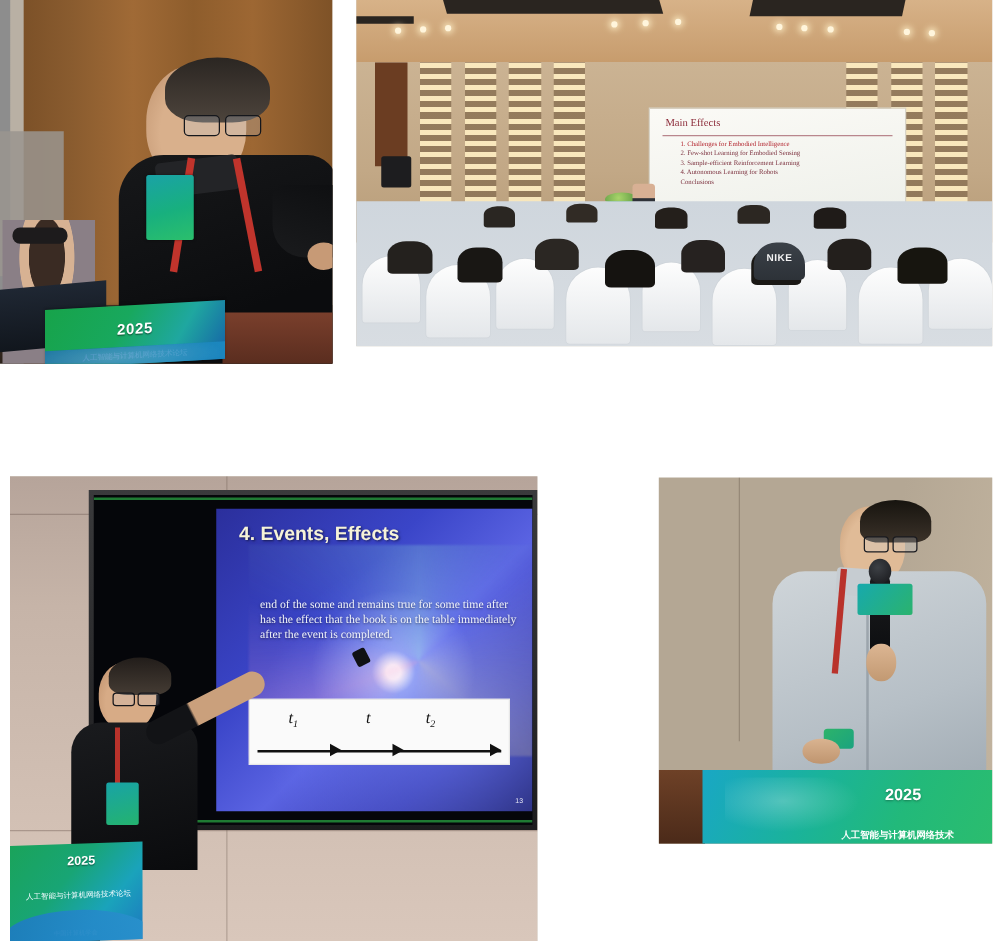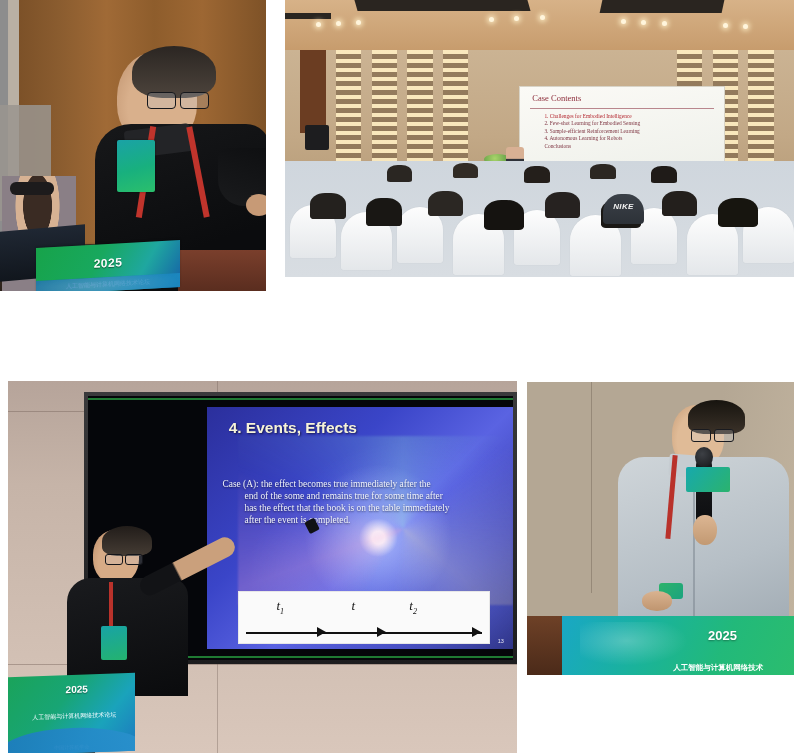--- a/index.html
+++ b/index.html
@@ -102,24 +102,24 @@
       background:radial-gradient(circle at 40% 40%,#a8d46a,#4f8f3c);}
   .p2-spk{position:absolute;left:4%;top:45%;width:4.6%;height:9%;background:#1d1d1f;border-radius:2px;}
   .p2-audience{position:absolute;left:0;top:58%;width:100%;height:42%;
       background:linear-gradient(180deg,#cfd6dd,#d8dde2);}
   .p2-chair{position:absolute;border-radius:28px 28px 3px 3px;
       background:linear-gradient(180deg,#fdfdfd,#e4e7ea);box-shadow:0 0 1px rgba(0,0,0,.12);}
   .p2-person{position:absolute;border-radius:42% 42% 12% 12%;}
   .p2-nike{position:absolute;left:62.5%;top:70%;width:8%;height:11%;border-radius:18px 18px 4px 4px;
       background:linear-gradient(180deg,#3b4148,#2d3238);}
   .p2-nike span{position:absolute;left:50%;top:26%;transform:translateX(-50%);
-      color:#f2f2f2;font-size:8px;font-weight:bold;font-style:italic;letter-spacing:.4px;}
+      color:#f2f2f2;font-size:8px;font-weight:bold;letter-spacing:.4px;}
 
   
-  #photo-slide-presentation{left:8px;top:381px;width:509px;height:372px;}
+  #photo-slide-presentation{left:8px;top:381px;width:422px;height:372px;}
   .p3-wall{position:absolute;inset:0;background:linear-gradient(180deg,#b6a49a,#c6b4a8 28%,#d9c7bb);}
   .p3-wall i{position:absolute;left:0;width:100%;height:1px;background:rgba(120,100,90,.45);}
   .p3-wall i.l1{top:8%;} .p3-wall i.l2{top:76%;}
   .p3-wall u{position:absolute;left:41%;top:0;width:1px;height:100%;background:rgba(110,92,84,.35);}
   .p3-tvframe{position:absolute;left:15%;top:3%;width:85%;height:73%;
       background:linear-gradient(180deg,#3a3a3c,#1c1c1e);padding:4px;box-sizing:border-box;}
   .p3-tv{position:absolute;inset:4px;background:#05060a;overflow:hidden;}
   .p3-tv:before{content:"";position:absolute;left:0;top:2px;width:100%;height:2px;background:#1f7a33;}
   .p3-tv:after{content:"";position:absolute;left:0;bottom:2px;width:100%;height:2px;background:#1f7a33;}
   .p3-slide{position:absolute;left:28%;top:4%;width:72%;height:92%;
@@ -136,21 +136,21 @@
   .p3-slide h2{position:absolute;left:7%;top:5%;margin:0;width:90%;
       color:#f6f3d8;font-size:15.5px;line-height:18px;font-weight:bold;
       text-shadow:1px 1px 2px rgba(0,0,0,.55);}
   .p3-slide h2 .l2{display:block;padding-left:26px;}
   .p3-slide p{position:absolute;left:5%;top:30%;width:92%;margin:0;
       font-family:"Liberation Serif",serif;color:#f0f3fb;font-size:9.4px;line-height:11.8px;
       text-shadow:0 1px 2px rgba(0,0,0,.55);text-indent:0;}
   .p3-slide p span{display:block;padding-left:22px;}
   .p3-slide p span.first{padding-left:0;}
   .p3-diagram{position:absolute;left:10%;top:63%;width:82%;height:21%;
-      background:#fafafa;border:1px solid #e7e7e7;margin-top:32px;}
+      background:#fafafa;border:1px solid #e7e7e7;}
   .p3-diagram .lbl{position:absolute;top:10%;font-family:"Liberation Serif",serif;
       font-style:italic;font-size:13px;color:#111;}
   .p3-diagram .lbl.t1{left:15%;}
   .p3-diagram .lbl.t{left:45%;}
   .p3-diagram .lbl.t2{left:68%;}
   .p3-diagram .lbl sub{font-size:8px;}
   .p3-axis{position:absolute;left:3%;bottom:18%;width:94%;height:2px;background:#111;}
   .p3-arrow{position:absolute;bottom:13%;width:0;height:0;
       border-left:9px solid #111;border-top:5px solid transparent;border-bottom:5px solid transparent;}
   .p3-arrow.a1{left:31%;} .p3-arrow.a2{left:55%;} .p3-arrow.a3{left:93%;}
@@ -292,21 +292,21 @@
     <div class="p2-panel" style="left:10%"></div>
     <div class="p2-panel" style="left:17%"></div>
     <div class="p2-panel" style="left:24%"></div>
     <div class="p2-panel" style="left:31%"></div>
     <div class="p2-panel" style="left:77%"></div>
     <div class="p2-panel" style="left:84%"></div>
     <div class="p2-panel" style="left:91%"></div>
     <div class="p2-spk"></div>
 
     <div class="p2-screen">
-      <div class="title">Case Contents</div>
+      <div class="title">Main Effects</div>
       <div class="rule"></div>
       <ol>
         <li class="c1">1. Challenges for Embodied Intelligence</li>
         <li>2. Few-shot Learning for Embodied Sensing</li>
         <li>3. Sample-efficient Reinforcement Learning</li>
         <li>4. Autonomous Learning for Robots</li>
         <li>Conclusions</li>
       </ol>
     </div>
 
@@ -353,21 +353,20 @@
     </div>
 
     <div class="p3-tvframe">
       <div class="p3-tv">
         <div class="p3-slide">
           <div class="flare"></div>
           <h2>
             <span>4. Events, Effects</span>
           </h2>
           <p>
-            <span class="first">Case (A): the effect becomes true immediately after the</span>
             <span>end of the some and remains true for some time after</span>
             <span>has the effect that the book is on the table immediately</span>
             <span>after the event is completed.</span>
           </p>
           <div class="p3-diagram">
             <span class="lbl t1"><em>t</em><sub>1</sub></span>
             <span class="lbl t"><em>t</em></span>
             <span class="lbl t2"><em>t</em><sub>2</sub></span>
             <div class="p3-axis"></div>
             <div class="p3-arrow a1"></div>

